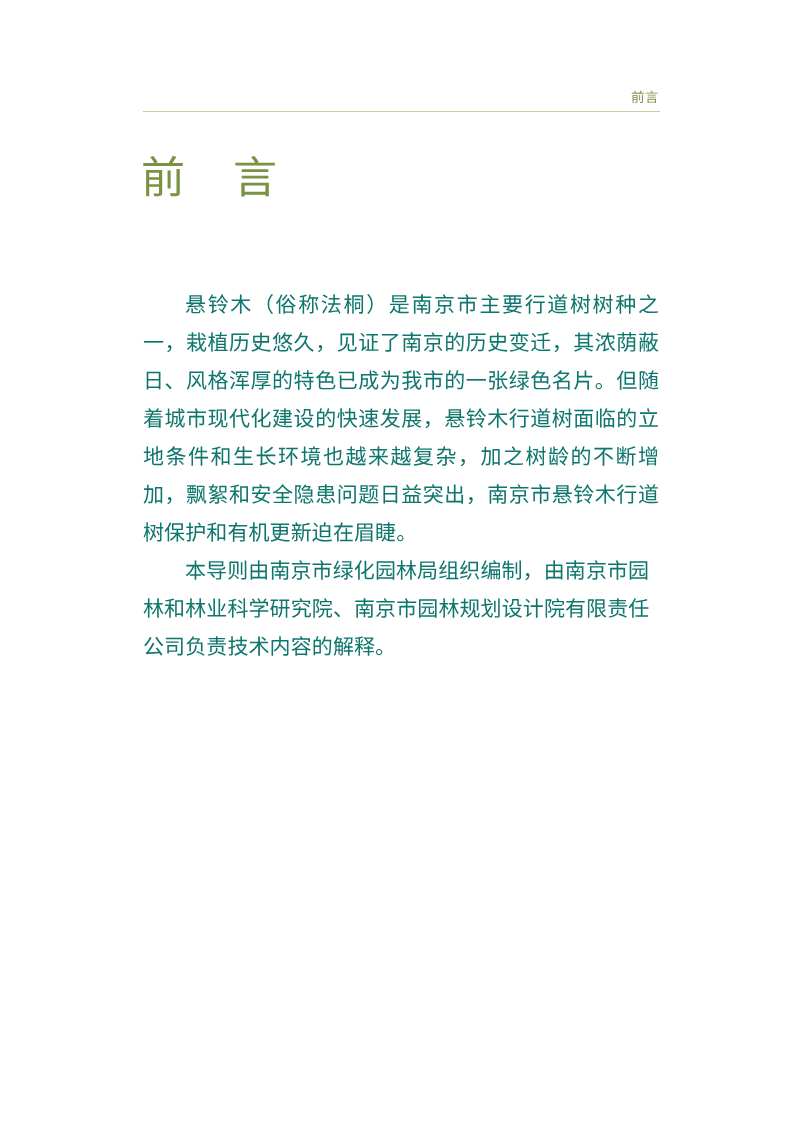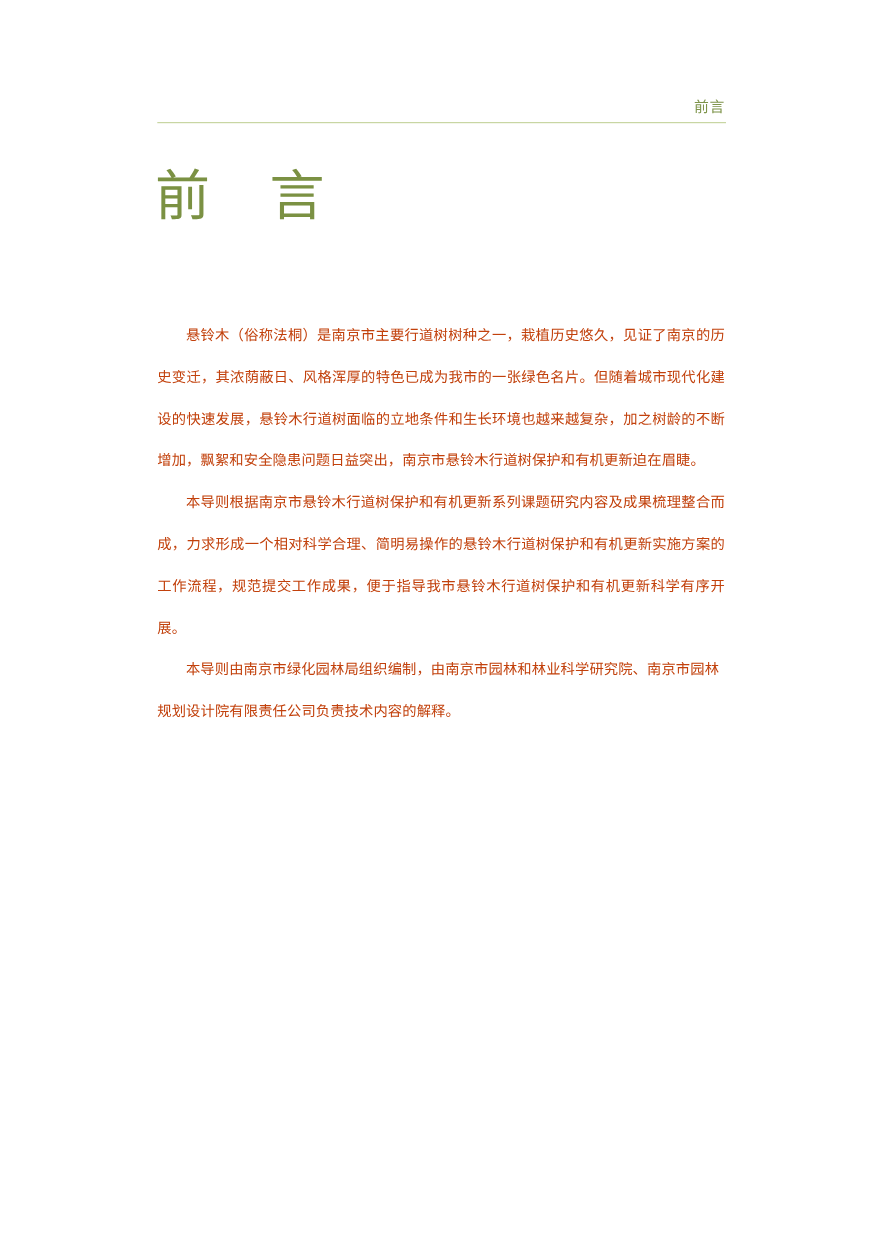--- a/index.html
+++ b/index.html
@@ -45,41 +45,41 @@
     border: 0;
     border-top: 1.4px solid #c3d29a;
     margin: 3px 0 0 0;
   }
 
   
   .chapter-title {
     position: absolute;
     left: 141px;
     top: 152px;
-    font-size: 50px;
+    font-size: 44px;
     line-height: 52px;
     color: #7b9143;
     letter-spacing: 2px;
     font-weight: normal;
     margin: 0;
     white-space: pre;
   }
 
   
   .body-content {
     position: absolute;
     left: 143px;
     top: 286px;
     width: 516px;
   }
   .body-para {
     margin: 0;
-    font-size: 13px;
+    font-size: 21px;
     line-height: 38px;
-    color: #c2410c;
+    color: #0f766e;
     text-align: justify;
     text-justify: inter-ideograph;
     text-indent: 2em;
     letter-spacing: 0.1px;
     word-break: break-all;
   }
   .body-para.tight-last {
     text-align: left;
   }
 </style>
@@ -90,17 +90,16 @@
 
   <div class="running-header">
     <span class="running-header-text">前言</span>
     <hr class="header-rule">
   </div>
 
   <h1 class="chapter-title">前　言</h1>
 
   <div class="body-content">
     <p class="body-para">悬铃木（俗称法桐）是南京市主要行道树树种之一，栽植历史悠久，见证了南京的历史变迁，其浓荫蔽日、风格浑厚的特色已成为我市的一张绿色名片。但随着城市现代化建设的快速发展，悬铃木行道树面临的立地条件和生长环境也越来越复杂，加之树龄的不断增加，飘絮和安全隐患问题日益突出，南京市悬铃木行道树保护和有机更新迫在眉睫。</p>
-    <p class="body-para">本导则根据南京市悬铃木行道树保护和有机更新系列课题研究内容及成果梳理整合而成，力求形成一个相对科学合理、简明易操作的悬铃木行道树保护和有机更新实施方案的工作流程，规范提交工作成果，便于指导我市悬铃木行道树保护和有机更新科学有序开展。</p>
     <p class="body-para tight-last">本导则由南京市绿化园林局组织编制，由南京市园林和林业科学研究院、南京市园林规划设计院有限责任公司负责技术内容的解释。</p>
   </div>
 
 </div>
 
 </body></html>

